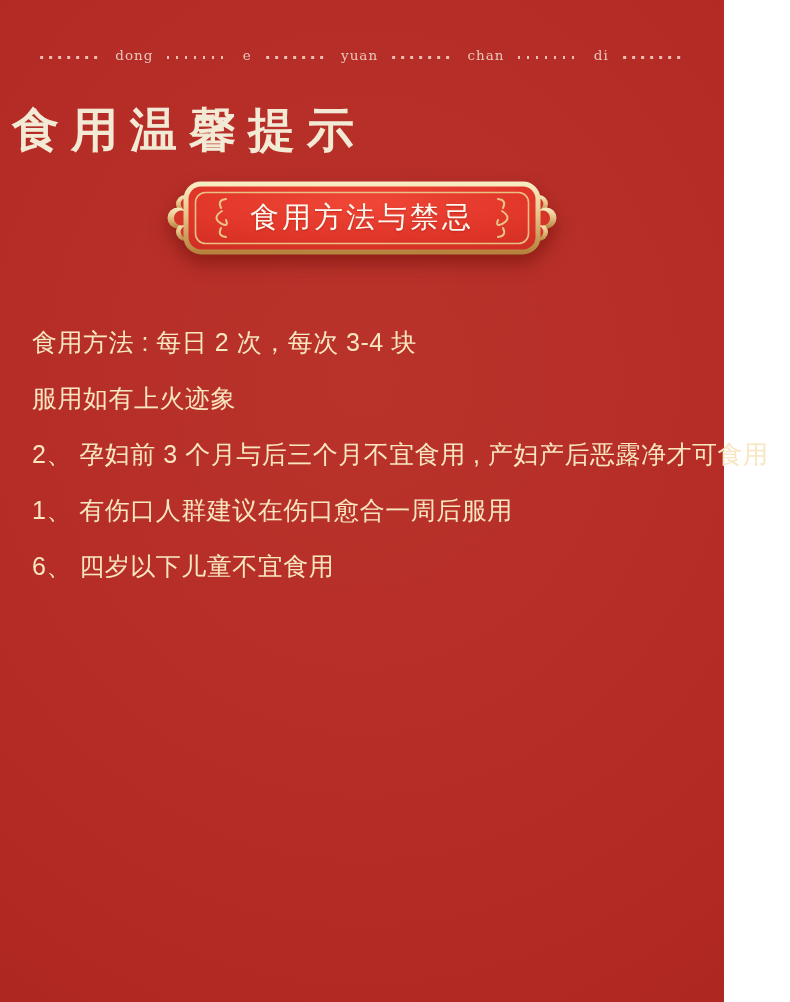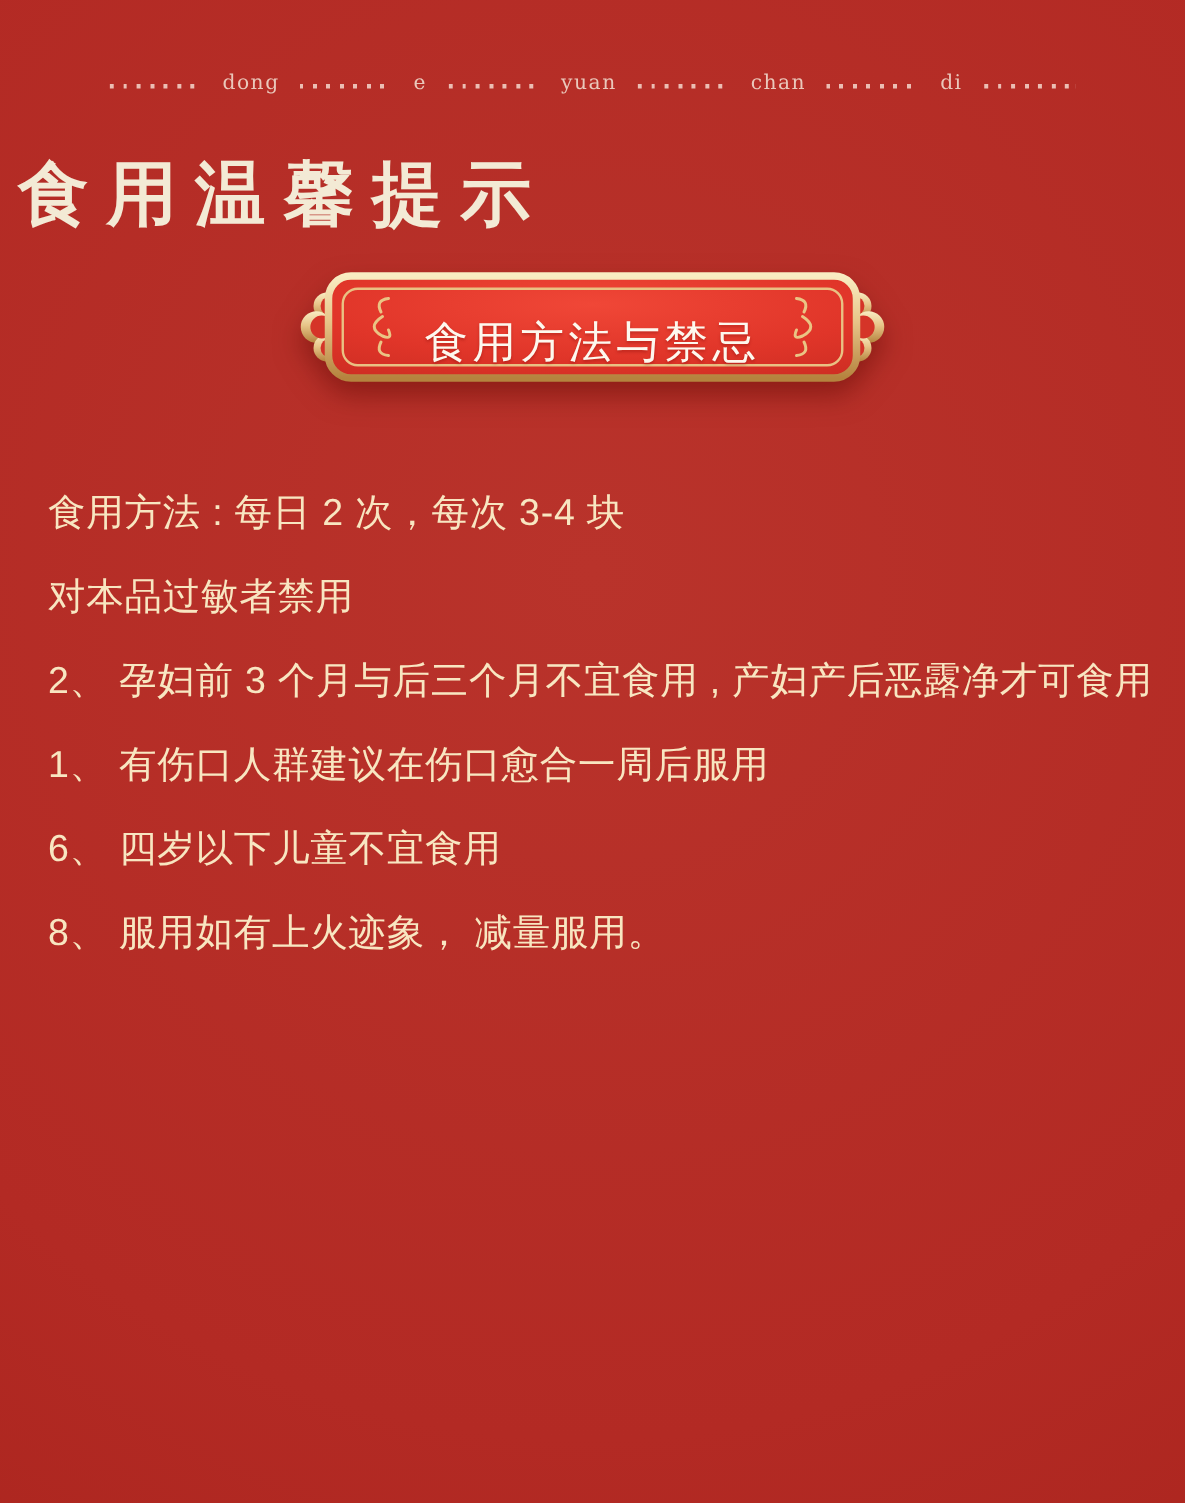--- a/index.html
+++ b/index.html
@@ -3,21 +3,21 @@
 <meta charset="utf-8">
 <style>
   html,body{margin:0;padding:0;}
   body{
     width:790px;height:1002px;
     font-family:"Liberation Sans","DejaVu Sans",sans-serif;
     overflow:hidden;
   }
   .page{
     position:relative;
-    width:790px;height:1002px;
+    width:724px;height:1002px;
     background:radial-gradient(130% 105% at 50% 38%, #b9332b 0%, #b32a24 55%, #a42119 100%);
     box-sizing:border-box;
     padding-top:48px;
   }
 
   
   .ribbon{
     width:644px;margin:0 auto;
     display:flex;align-items:center;gap:14px;
     height:18px;
@@ -46,21 +46,21 @@
 
   
   .banner{
     position:relative;
     width:400px;height:78px;
     margin:23px auto 0 auto;
     filter:drop-shadow(0 9px 9px rgba(105,13,7,.55));
   }
   .banner svg{position:absolute;left:0;top:0;}
   .banner-label{
-    position:absolute;left:0;top:11px;width:100%;height:100%;
+    position:absolute;left:0;top:0;width:100%;height:100%;
     display:flex;align-items:center;justify-content:center;
     font-size:29px;color:#fdf8ee;letter-spacing:3px;
     font-weight:400;
     text-shadow:0 1px 2px rgba(120,10,5,.35);
   }
 
   
   .content{
     margin-top:72px;
     padding-left:32px;padding-right:30px;
@@ -138,20 +138,19 @@
         <path d="M336 20 q9 1 5 9"></path>
         <path d="M340 32 q11 7 0 13 q-7 3 -4 -4"></path>
         <path d="M336 58 q9 -1 5 -9"></path>
       </g>
     </svg>
     <div class="banner-label">食用方法与禁忌</div>
   </div>
 
   <div class="content">
     <p class="line">食用方法 : 每日 2 次，每次 3-4 块</p>
-    <p class="line">对本品过敏者禁用</p>
+    <p class="line">服用如有上火迹象</p>
     <p class="line">2、 孕妇前 3 个月与后三个月不宜食用 , 产妇产后恶露净才可食用</p>
     <p class="line">1、 有伤口人群建议在伤口愈合一周后服用</p>
     <p class="line">6、 四岁以下儿童不宜食用</p>
-    <p class="line">8、 服用如有上火迹象， 减量服用。</p>
   </div>
 
 </div>
 
 </body></html>

